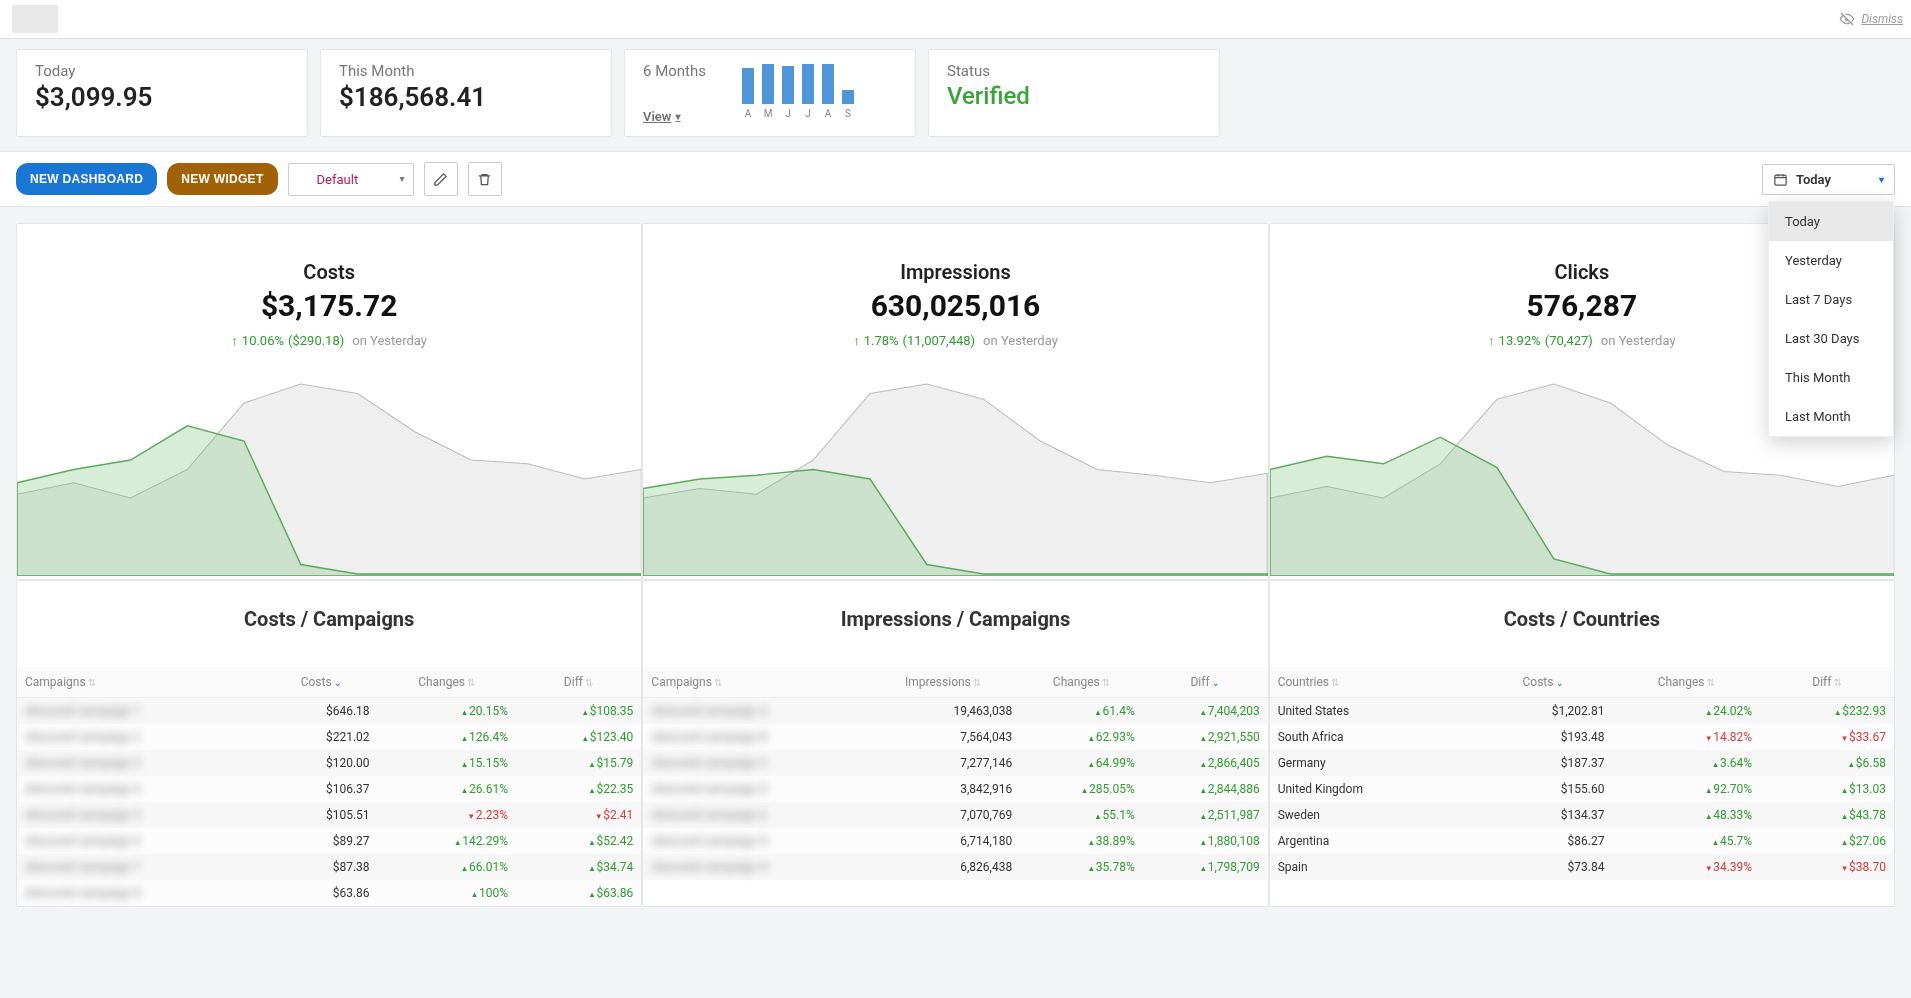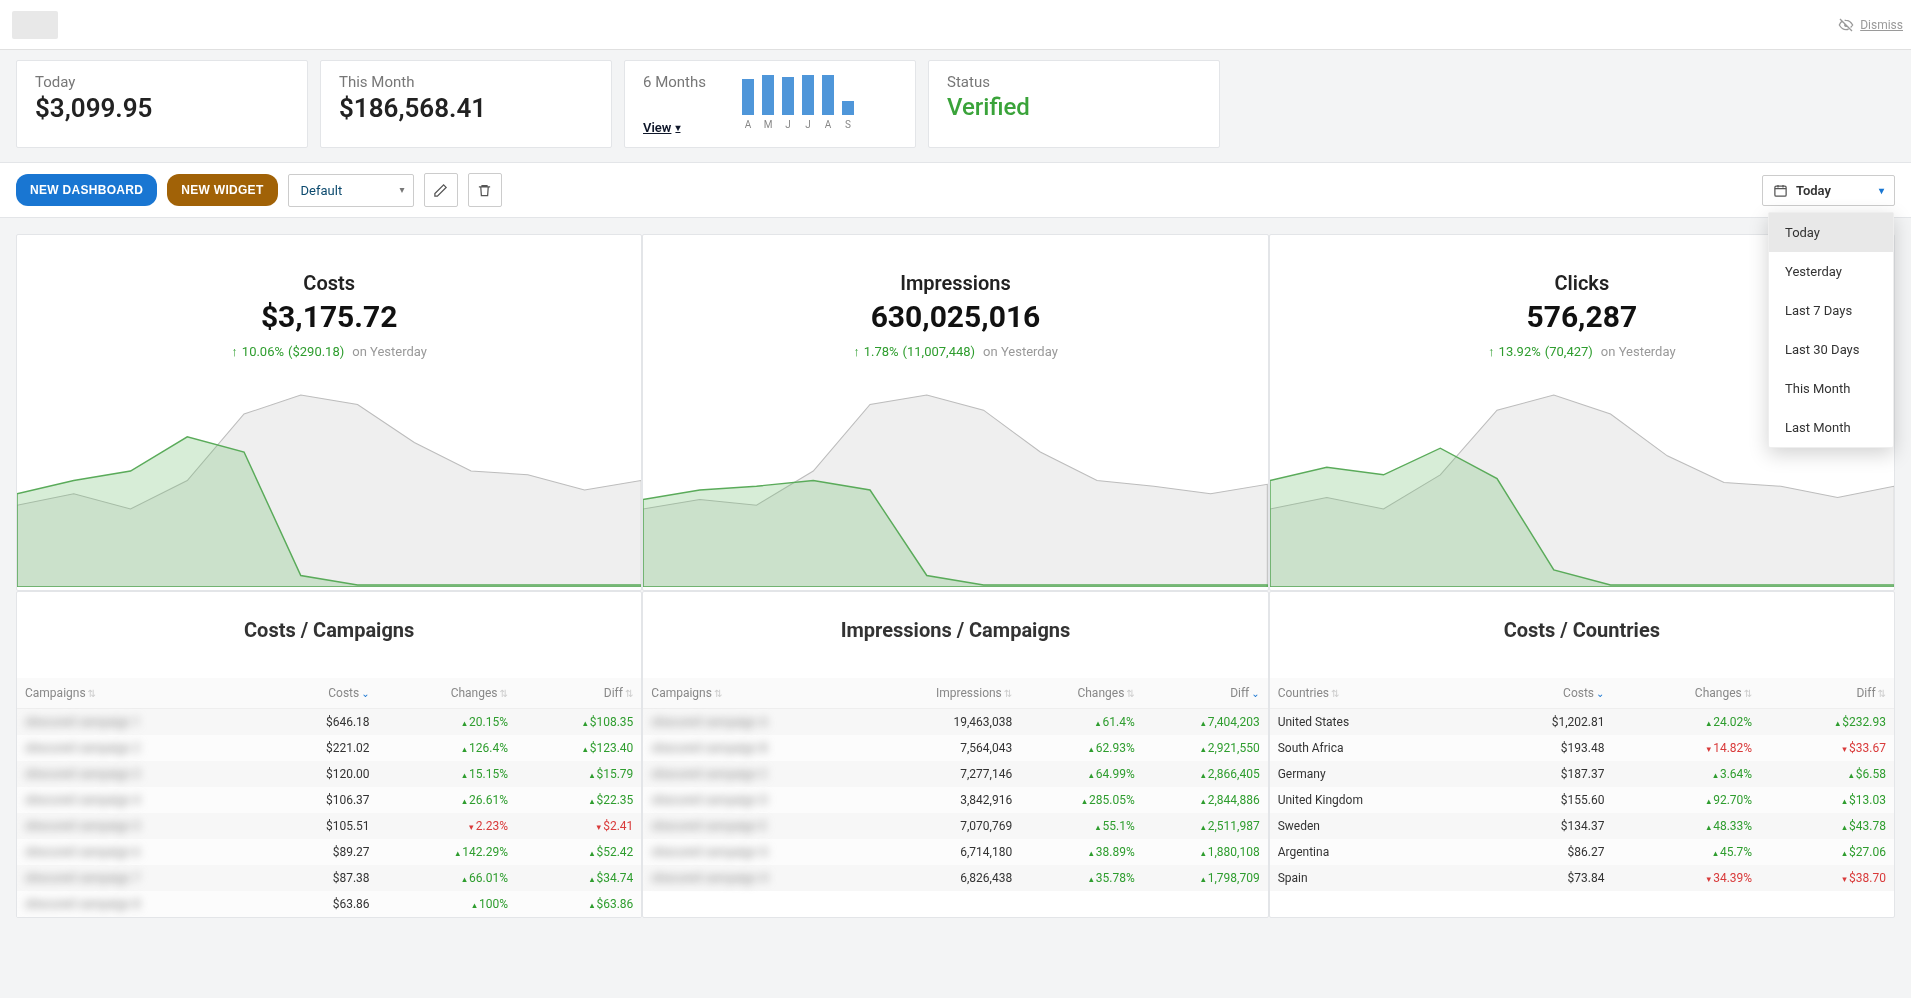--- a/index.html
+++ b/index.html
@@ -5,27 +5,28 @@
   * { box-sizing: border-box; margin: 0; padding: 0; }
   body {
     font-family: -apple-system, BlinkMacSystemFont, "Segoe UI", Roboto, Arial, sans-serif;
     background: #f3f4f5;
     font-size: 13px;
     color: #333;
     width: 1911px;
   }
   
   .top-bar {
-    height: 50px;
+    height: 39px;
     background: #fff;
     border-bottom: 1px solid #e0e0e0;
     display: flex;
     align-items: center;
     justify-content: space-between;
     padding: 0 8px 0 12px;
+    font-style: italic;
   }
   .top-avatar {
     width: 46px; height: 28px;
     background: #e8e8e8;
     border-radius: 2px;
   }
   .dismiss-wrap {
     display: flex; align-items: center; gap: 6px;
     color: #9a9a9a; font-size: 12px;
     text-decoration: underline; cursor: pointer;
@@ -43,41 +44,41 @@
     border-radius: 2px;
     padding: 12px 18px;
     min-width: 292px;
   }
   .summary-label { color: #777; font-size: 15px; margin-bottom: 2px; }
   .summary-value { font-size: 26px; font-weight: 600; color: #222; }
   .six-months-card {
     display:flex; align-items:center; gap:36px; padding-right:22px;
   }
   .six-left { display:flex; flex-direction:column; justify-content:space-between; height:62px;}
-  .view-link { color:#0f172a; font-size:13px; font-weight:600; text-decoration:underline; display:flex; align-items:center; gap:4px; cursor:pointer;}
+  .view-link { color:#737373; font-size:13px; font-weight:600; text-decoration:underline; display:flex; align-items:center; gap:4px; cursor:pointer;}
   .mini-bars { display:flex; align-items:flex-end; gap:8px; height:52px;}
   .mini-bar-col { display:flex; flex-direction:column; align-items:center; gap:4px;}
   .mini-bar { width:12px; background:#4f96d9; }
   .mini-bar-lbl { font-size:10px; color:#888;}
   .status-val { font-size:24px; color:#3aa33a; font-weight:500;}
   
   .toolbar {
     display:flex; align-items:center;
     gap:10px; padding:10px 16px;
     background:#fff; border-top:1px solid #e3e5e8; border-bottom:1px solid #e3e5e8;
   }
   .btn {
     border:none; border-radius:12px; padding:9px 14px; font-size:12px;
     font-weight:700; color:#fff; cursor:pointer; letter-spacing:.3px;text-align:right;
   }
   .btn-blue { background:#1976d2; }
   .btn-green { background:#a16207; }
   .select-default {
     background:#fff; border:1px solid #ccc; border-radius:2px;
-    padding:8px 24px 8px 12px; font-size:13px; color:#0c4a6e; min-width:126px;
+    padding:8px 24px 8px 28px; font-size:13px; color:#be185d; min-width:126px;
     position:relative; cursor:pointer;
   }
   .select-default::after{
     content:'▾'; position:absolute; right:8px; color:#777; font-size:10px; top:9px;
   }
   .icon-btn {
     width:34px; height:34px; border:1px solid #ccc; background:#fff;
     border-radius:2px; display:flex; align-items:center; justify-content:center;
     cursor:pointer; color:#555;
   }
@@ -116,21 +117,21 @@
   .chg-on { color:#999; margin-left:4px;}
   .area-chart { height:200px; width:100%; margin-top:18px;}
   
   .table-widget { padding:26px 0 0 0; }
   .tw-title { text-align:center; font-size:20px; font-weight:700; margin-bottom:36px;}
   .tbl { width:100%; border-collapse:collapse; font-size:12px;}
   .tbl thead th {
     text-align:left; font-weight:400; color:#888;
     padding:8px 8px; border-bottom:1px solid #eee;
   }
-  .tbl thead th.r { text-align:right;}
+  .tbl thead th.r { text-align:center;}
   .tbl tbody tr:nth-child(odd){ background:#f7f7f7;}
   .tbl tbody tr:nth-child(even){ background:#fcfcfc;}
   .tbl td { padding:6px 8px; }
   .tbl td.r { text-align:right;}
   .blur { filter: blur(4px); color:#888;}
   .up { color:#2e9d2e;}
   .down { color:#d93a3a;}
   .tri-up::before{content:'▴ '; font-size:9px;}
   .tri-down::before{content:'▾ '; font-size:9px;}
   .sort-caret { color:#1976d2; font-size:10px; margin-left:2px;}

